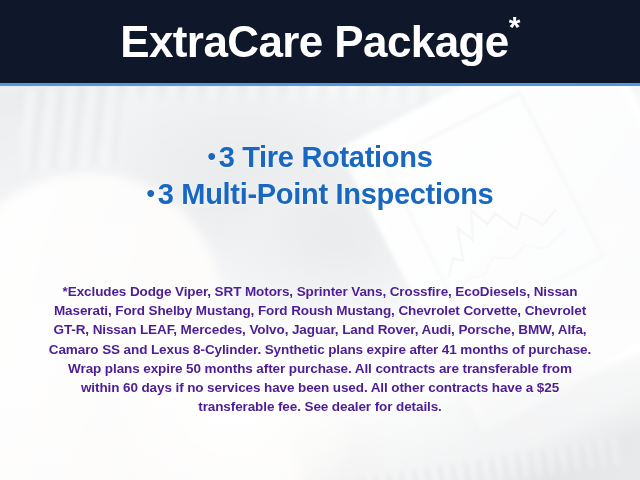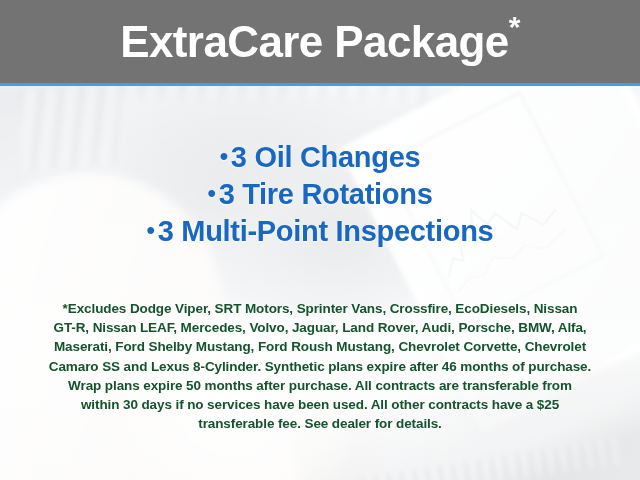--- a/index.html
+++ b/index.html
@@ -19,21 +19,21 @@
     background: #e9ecef;
   }
 
   
   .header-bar {
     position: absolute;
     left: 0;
     top: 0;
     width: 640px;
     height: 86px;
-    background: #737373;
+    background: #0f172a;
     z-index: 30;
   }
   .header-bar::after {
     
     content: "";
     position: absolute;
     left: 0;
     bottom: 0;
     width: 100%;
     height: 3px;
@@ -242,27 +242,26 @@
     vertical-align: 3px;
     margin-right: 3px;
   }
 
   .fineprint {
     position: absolute;
     left: 24px;
     top: 196px;
     width: 592px;
     text-align: center;
-    color: #14532d;
+    color: #4c1d95;
     font-size: 13.5px;
     font-weight: bold;
     line-height: 19.2px;
     letter-spacing: -0.1px;
     text-shadow: 0 1px 1px rgba(255,255,255,0.9);
-    margin-top: 17px;
   }
   .fineprint p {
     margin: 0;
   }
 </style>
 </head>
 <body>
 
 <div id="ad">
 
@@ -291,34 +290,31 @@
     <div class="header-title">
       <span>ExtraCare Package</span>
         <span class="star">*</span>
     </div>
   </div>
 
   <div class="content">
 
     <div class="benefits">
       <div class="benefit-line">
-        <span class="dot">•</span><span>3 Oil Changes</span>
-      </div>
-      <div class="benefit-line">
         <span class="dot">•</span><span>3 Tire Rotations</span>
       </div>
       <div class="benefit-line">
         <span class="dot">•</span><span>3 Multi-Point Inspections</span>
       </div>
     </div>
 
     <div class="fineprint">
       <p>*Excludes Dodge Viper, SRT Motors, Sprinter Vans, Crossfire, EcoDiesels, Nissan</p>
+      <p>Maserati, Ford Shelby Mustang, Ford Roush Mustang, Chevrolet Corvette, Chevrolet</p>
       <p>GT-R, Nissan LEAF, Mercedes, Volvo, Jaguar, Land Rover, Audi, Porsche, BMW, Alfa,</p>
-      <p>Maserati, Ford Shelby Mustang, Ford Roush Mustang, Chevrolet Corvette, Chevrolet</p>
-      <p>Camaro SS and Lexus 8-Cylinder. Synthetic plans expire after 46 months of purchase.</p>
+      <p>Camaro SS and Lexus 8-Cylinder. Synthetic plans expire after 41 months of purchase.</p>
       <p>Wrap plans expire 50 months after purchase. All contracts are transferable from</p>
-      <p>within 30 days if no services have been used. All other contracts have a $25</p>
+      <p>within 60 days if no services have been used. All other contracts have a $25</p>
       <p>transferable fee. See dealer for details.</p>
     </div>
 
   </div>
 </div>
 
 </body></html>

